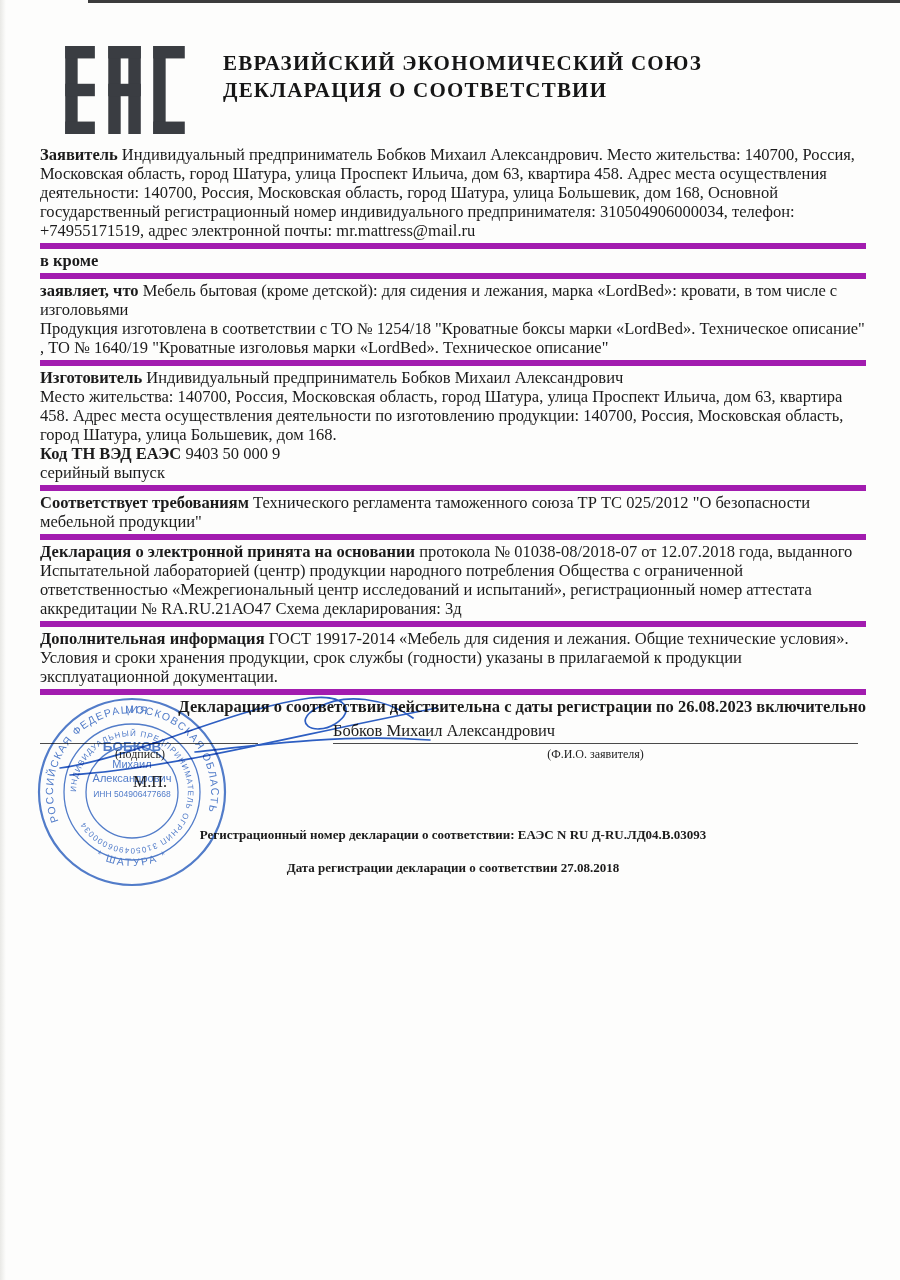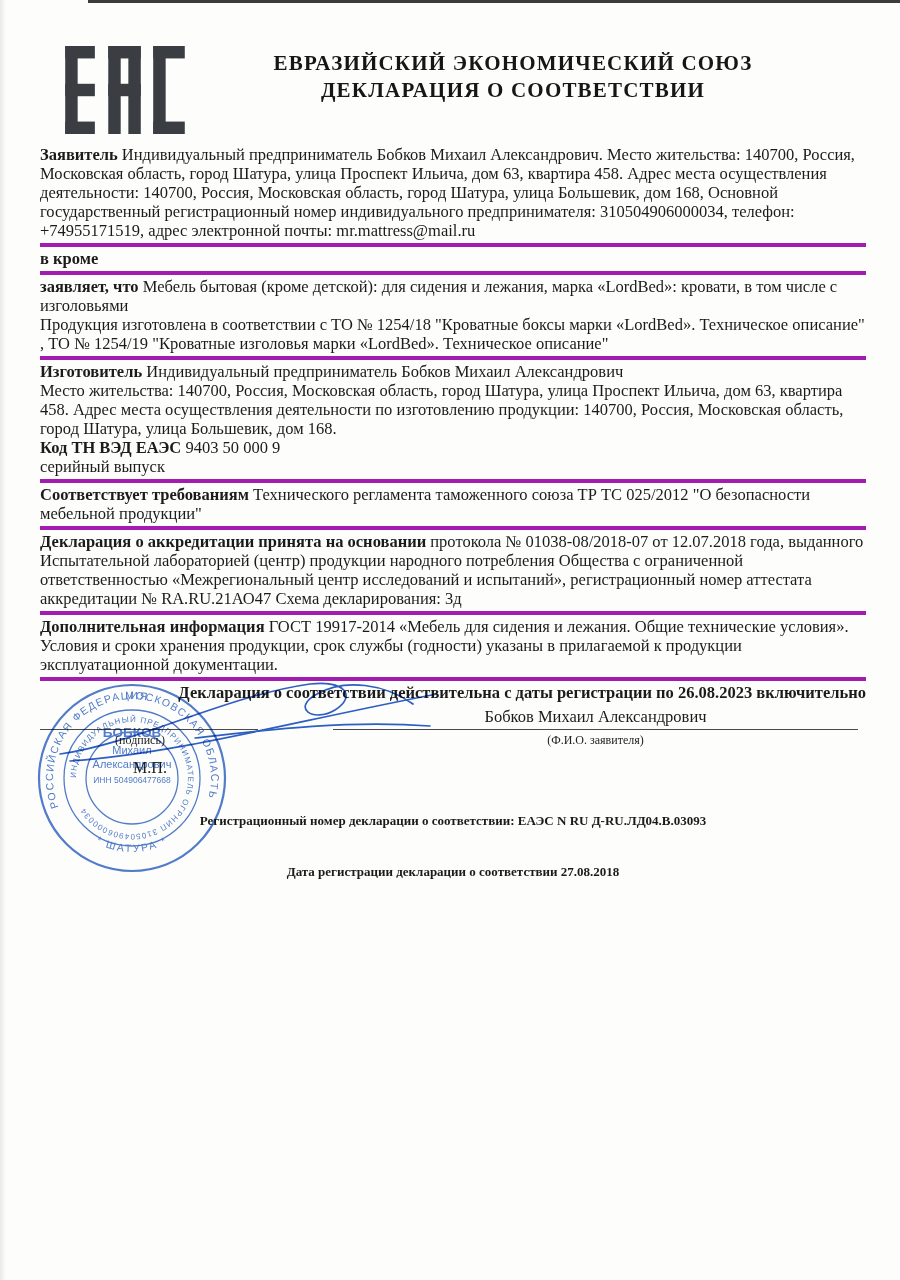--- a/index.html
+++ b/index.html
@@ -11,49 +11,49 @@
     position:relative;
     overflow:hidden;
   }
   .scan-line{position:absolute;top:0;left:88px;right:0;height:3px;background:#3c3c3c;}
   .scan-edge{position:absolute;top:0;left:0;bottom:0;width:6px;background:linear-gradient(to right,#e9e9e6,rgba(255,255,255,0));}
 
   
   .eac-logo{position:absolute;left:64px;top:46px;width:122px;height:88px;}
   .titles{
     position:absolute;left:223px;top:50px;width:580px;
-    text-align:center;font-weight:bold;font-size:21px;line-height:27px;letter-spacing:1.2px;
+    text-align:left;font-weight:bold;font-size:21px;line-height:27px;letter-spacing:1.2px;
     color:#161616;
   }
 
   
   .content{position:absolute;left:40px;top:143px;width:826px;}
-  .sec{border-bottom:4px solid #a21caf;padding:2px 0 3px 0;}
+  .sec{border-bottom:6px solid #a21caf;padding:2px 0 3px 0;}
   .sec.last{border-bottom:none;text-align:right;}
   .sec p{margin:0;font-size:16.5px;line-height:19px;}
   .sec b{font-weight:bold;}
   .sec.bold-line p{font-weight:bold;}
 
   
   .sig-area{position:relative;height:100px;margin-top:2px;}
-  .sig-name{position:absolute;top:0;left:293px;width:525px;text-align:center;font-size:16.5px;}
+  .sig-name{position:absolute;top:0;left:293px;width:525px;font-size:16.5px;}
   .sig-line{position:absolute;top:22px;border-top:1.5px solid #4a4a4a;}
   .sig-line.left{left:0;width:218px;}
   .sig-line.right{left:293px;width:525px;}
   .sig-caption{position:absolute;font-size:12px;text-align:center;color:#222;}
   .cap-sign{top:26px;left:25px;width:150px;}
   .cap-name{top:26px;left:293px;width:525px;text-align:center;}
   .cap-mp{top:52px;left:80px;width:60px;font-size:16px;}
 
   .stamp{position:absolute;left:-4px;top:-25px;width:192px;height:192px;mix-blend-mode:multiply;opacity:.88;}
   .scribble{position:absolute;left:5px;top:-41px;width:400px;height:100px;mix-blend-mode:multiply;}
 
   
   .reg-line{margin:4px 0 0 0;font-weight:bold;font-size:13px;line-height:20px;text-align:center;}
-  .reg-line.date{margin-top:31px;}
+  .reg-line.date{margin-top:13px;}
 </style>
 </head>
 <body>
 
 <div class="scan-line"></div>
 <div class="scan-edge"></div>
 
 <svg class="eac-logo" viewBox="0 0 125 92" aria-hidden="true">
   <g fill="#3a3d42">
     <rect x="0" y="0" width="13" height="92"></rect>
@@ -80,36 +80,36 @@
   <section class="sec">
     <p><b>Заявитель</b> <span>Индивидуальный предприниматель Бобков Михаил Александрович. Место жительства: 140700, Россия, Московская область, город Шатура, улица Проспект Ильича, дом 63, квартира 458. Адрес места осуществления деятельности: 140700, Россия, Московская область, город Шатура, улица Большевик, дом 168, Основной государственный регистрационный номер индивидуального предпринимателя: 310504906000034, телефон: +74955171519, адрес электронной почты: mr.mattress@mail.ru</span></p>
   </section>
 
   <section class="sec">
     <p><b>в кроме</b></p>
   </section>
 
   <section class="sec">
     <p><b>заявляет, что</b> <span>Мебель бытовая (кроме детской): для сидения и лежания, марка «LordBed»: кровати, в том числе с изголовьями</span></p>
-    <p>Продукция изготовлена в соответствии с ТО № 1254/18 "Кроватные боксы марки «LordBed». Техническое описание" , ТО № 1254/19 "Кроватные изголовья марки «LordBed». Техническое описание"</p>
+    <p>Продукция изготовлена в соответствии с ТО № 1254/18 "Кроватные боксы марки «LordBed». Техническое описание" , ТО № 1640/19 "Кроватные изголовья марки «LordBed». Техническое описание"</p>
   </section>
 
   <section class="sec">
     <p><b>Изготовитель</b> <span>Индивидуальный предприниматель Бобков Михаил Александрович</span></p>
     <p>Место жительства: 140700, Россия, Московская область, город Шатура, улица Проспект Ильича, дом 63, квартира 458. Адрес места осуществления деятельности по изготовлению продукции: 140700, Россия, Московская область, город Шатура, улица Большевик, дом 168.</p>
     <p><b>Код ТН ВЭД ЕАЭС</b> <span>9403 50 000 9</span></p>
     <p>серийный выпуск</p>
   </section>
 
   <section class="sec">
     <p><b>Соответствует требованиям</b> <span>Технического регламента таможенного союза ТР ТС 025/2012 "О безопасности мебельной продукции"</span></p>
   </section>
 
   <section class="sec">
-    <p><b>Декларация о аккредитации принята на основании</b> <span>протокола № 01038-08/2018-07 от 12.07.2018 года, выданного Испытательной лабораторией (центр) продукции народного потребления Общества с ограниченной ответственностью «Межрегиональный центр исследований и испытаний», регистрационный номер аттестата аккредитации № RA.RU.21АО47 Схема декларирования: 3д</span></p>
+    <p><b>Декларация о электронной принята на основании</b> <span>протокола № 01038-08/2018-07 от 12.07.2018 года, выданного Испытательной лабораторией (центр) продукции народного потребления Общества с ограниченной ответственностью «Межрегиональный центр исследований и испытаний», регистрационный номер аттестата аккредитации № RA.RU.21АО47 Схема декларирования: 3д</span></p>
   </section>
 
   <section class="sec">
     <p><b>Дополнительная информация</b> <span>ГОСТ 19917-2014 «Мебель для сидения и лежания. Общие технические условия».</span></p>
     <p>Условия и сроки хранения продукции, срок службы (годности) указаны в прилагаемой к продукции эксплуатационной документации.</p>
   </section>
 
   <section class="sec last bold-line">
     <p>Декларация о соответствии действительна с даты регистрации по 26.08.2023 включительно</p>
   </section>

